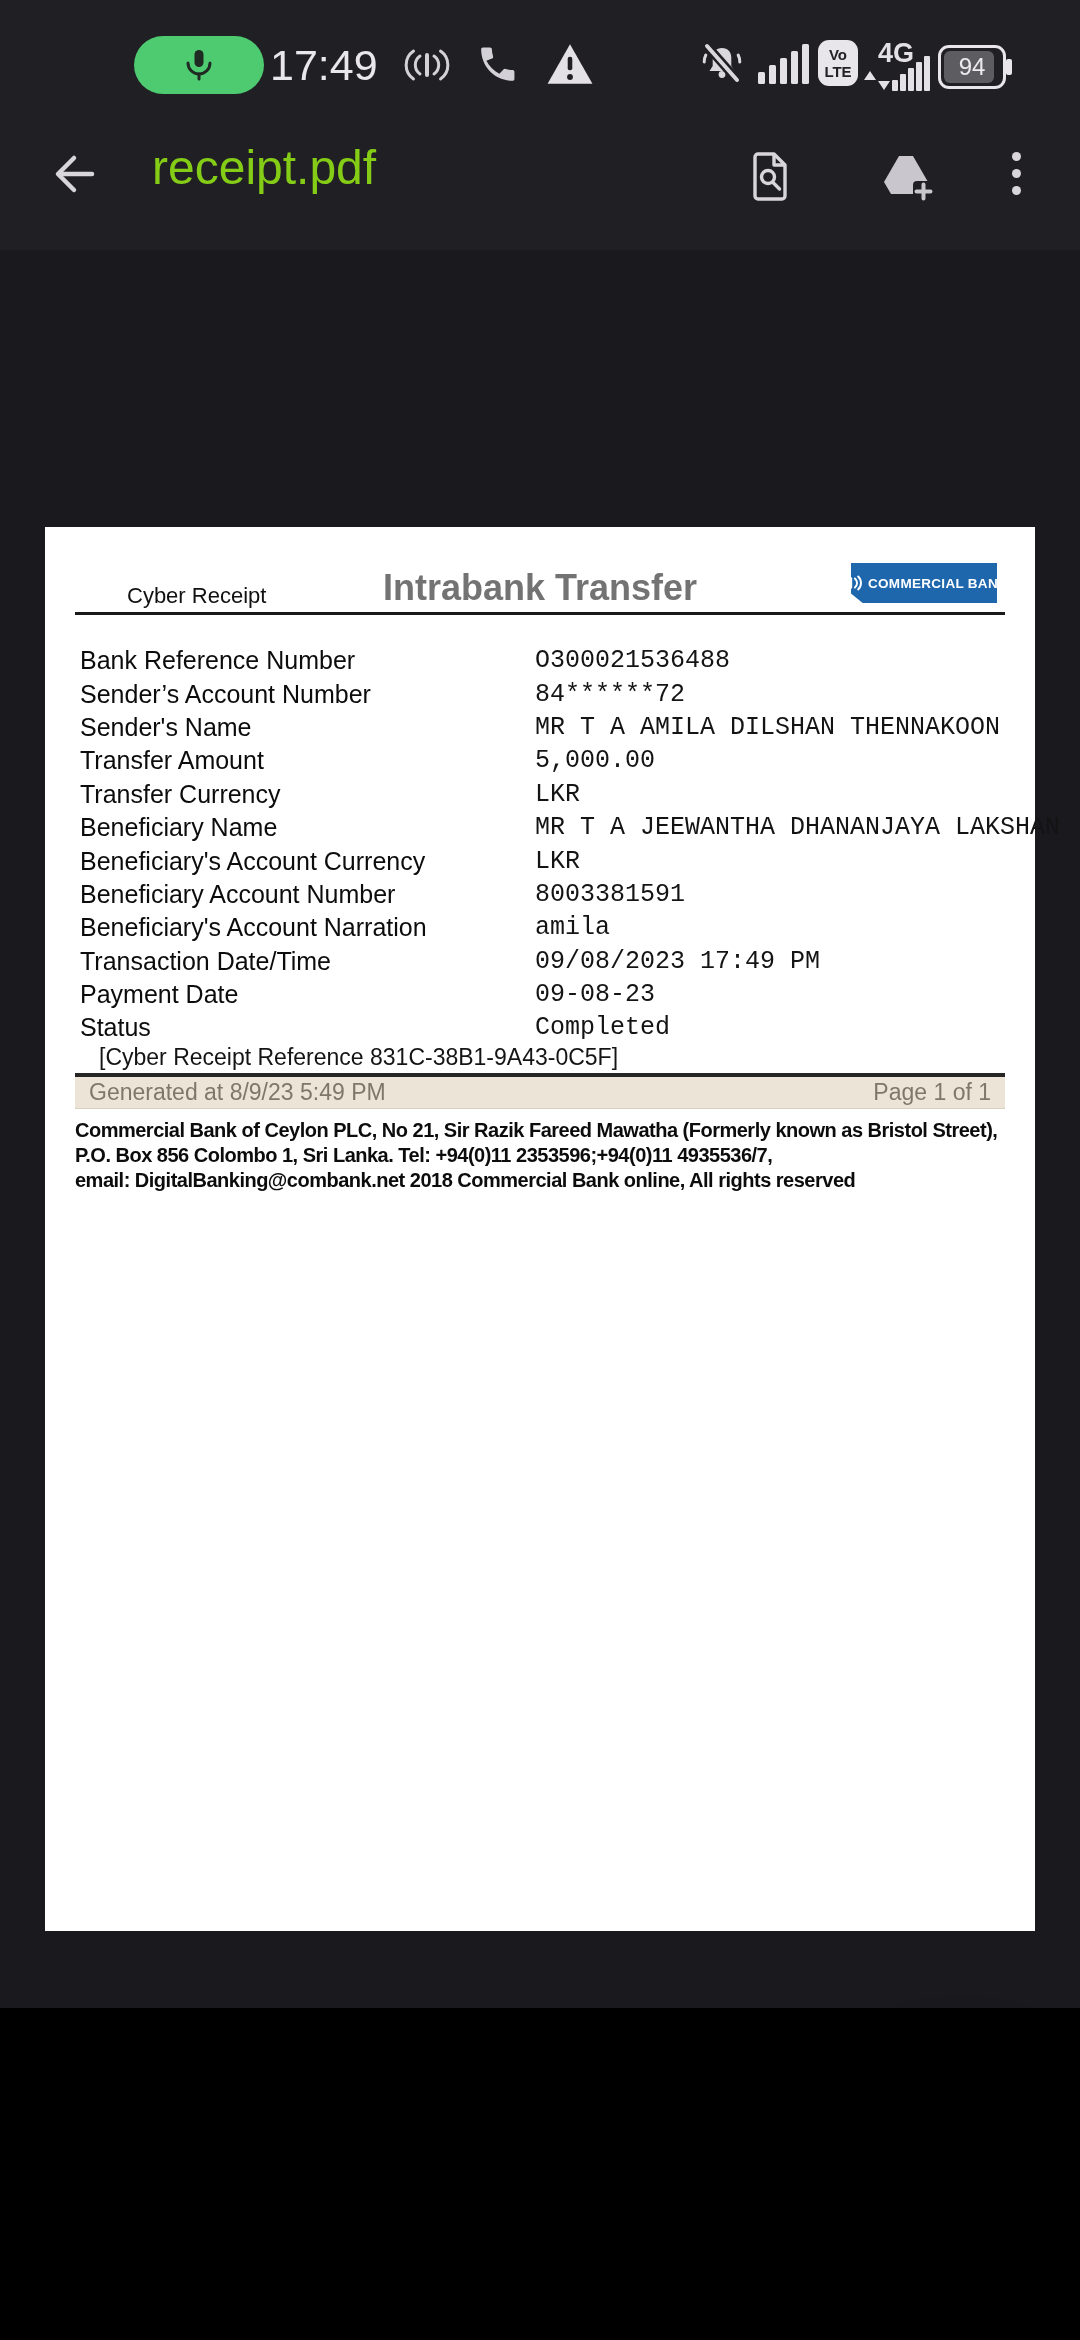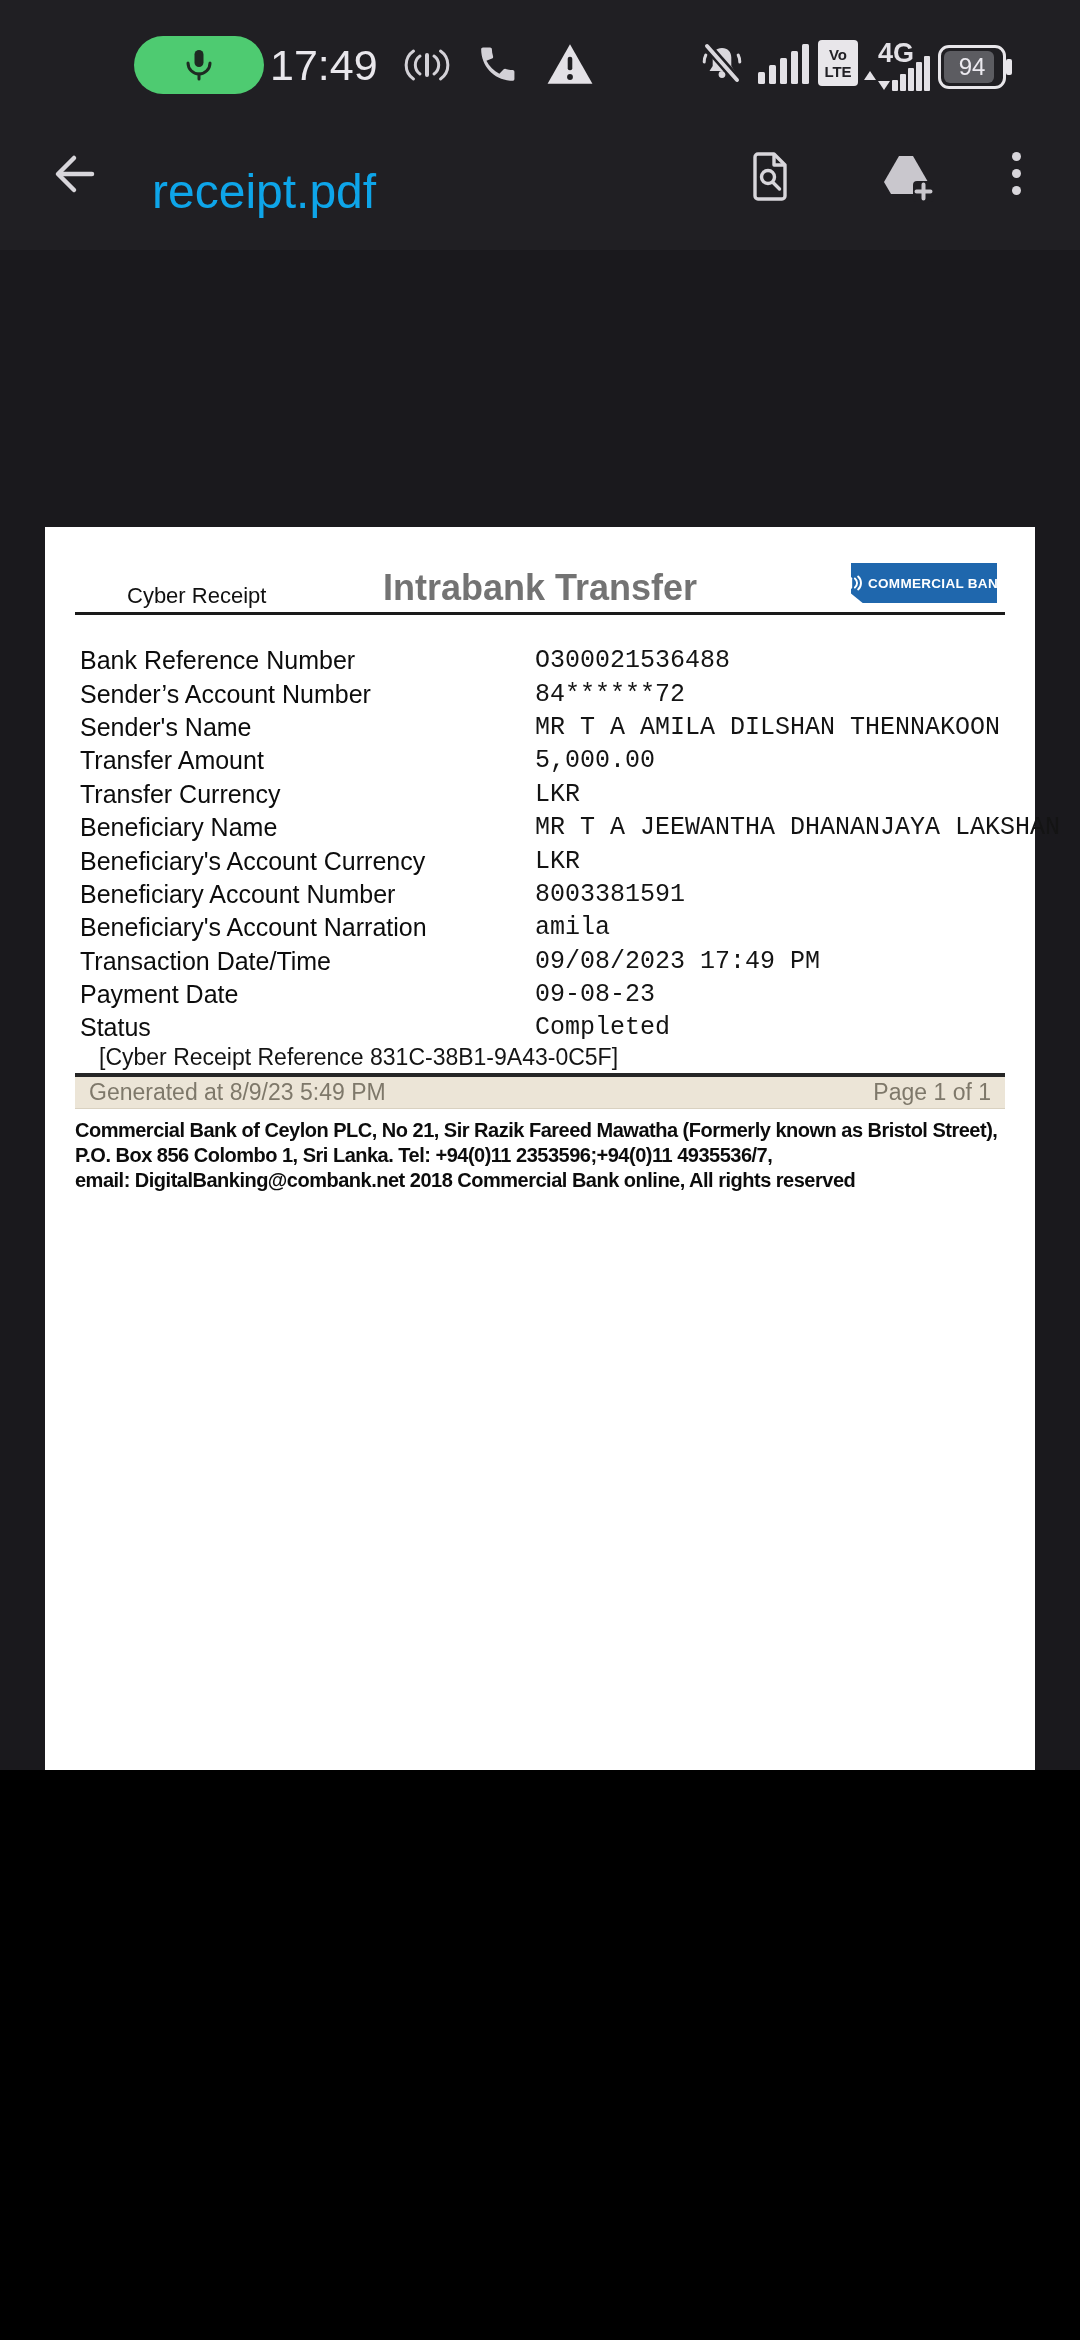--- a/index.html
+++ b/index.html
@@ -1,36 +1,36 @@
 <!DOCTYPE html>
 <html><head>
 <meta charset="utf-8">
 <style>
   html,body{margin:0;padding:0;background:#000;}
-  .screen{position:relative;width:1080px;height:1770px;background:#1a191d;overflow:hidden;
+  .screen{position:relative;width:1080px;height:2008px;background:#1a191d;overflow:hidden;
           font-family:"Liberation Sans",sans-serif;}
   
   .topbar{position:absolute;left:0;top:0;width:1080px;height:250px;background:#201f23;}
   .mic-pill{position:absolute;left:134px;top:36px;width:130px;height:58px;border-radius:29px;
             background:#4ecb71;display:flex;align-items:center;justify-content:center;}
   .st-time{position:absolute;left:270px;top:36px;height:58px;line-height:58px;
            font-size:43px;color:#e9e7ec;}
   .st-ic{position:absolute;color:#d3d1d7;display:flex;align-items:center;justify-content:center;}
-  .volte{position:absolute;left:818px;top:40px;width:40px;height:46px;border-radius:4px;
+  .volte{position:absolute;left:818px;top:40px;width:40px;height:46px;border-radius:11px;
          background:#e8e6ea;color:#222126;font-weight:bold;font-size:15px;line-height:17px;
          display:flex;flex-direction:column;align-items:center;justify-content:center;}
   .bat{position:absolute;left:938px;top:45px;width:62px;height:38px;border:3px solid #e8e6ea;
        border-radius:11px;}
   .bat-fill{position:absolute;left:3px;top:3px;bottom:3px;width:50px;background:#5c5c61;border-radius:6px;}
   .bat-num{position:absolute;inset:0;display:flex;align-items:center;justify-content:center;
            color:#eceaf0;font-size:24px;}
   .bat-nub{position:absolute;right:-9px;top:50%;transform:translateY(-50%);width:6px;height:16px;
            background:#e8e6ea;border-radius:2px;}
   
-  .appbar-title{position:absolute;left:152px;top:140px;font-size:48px;color:#0ea5e9;margin-top:24px;}
+  .appbar-title{position:absolute;left:152px;top:140px;font-size:48px;color:#84cc16;}
   .ab-ic{position:absolute;color:#d8d6db;display:flex;align-items:center;justify-content:center;}
   .dots{display:flex;flex-direction:column;gap:8px;}
   .dots i{width:9px;height:9px;border-radius:50%;background:#d8d6db;}
   
   .page{position:absolute;left:45px;top:527px;width:990px;height:1404px;background:#ffffff;color:#111;}
   .doc-type{position:absolute;left:82px;top:56px;font-size:22px;color:#111;}
   .doc-title{position:absolute;left:0;top:40px;width:100%;text-align:center;font-size:36px;
              font-weight:bold;color:#737373;}
   .logo{position:absolute;left:806px;top:36px;width:146px;height:40px;background:#1f67ad;
         display:flex;align-items:center;justify-content:center;gap:6px;

